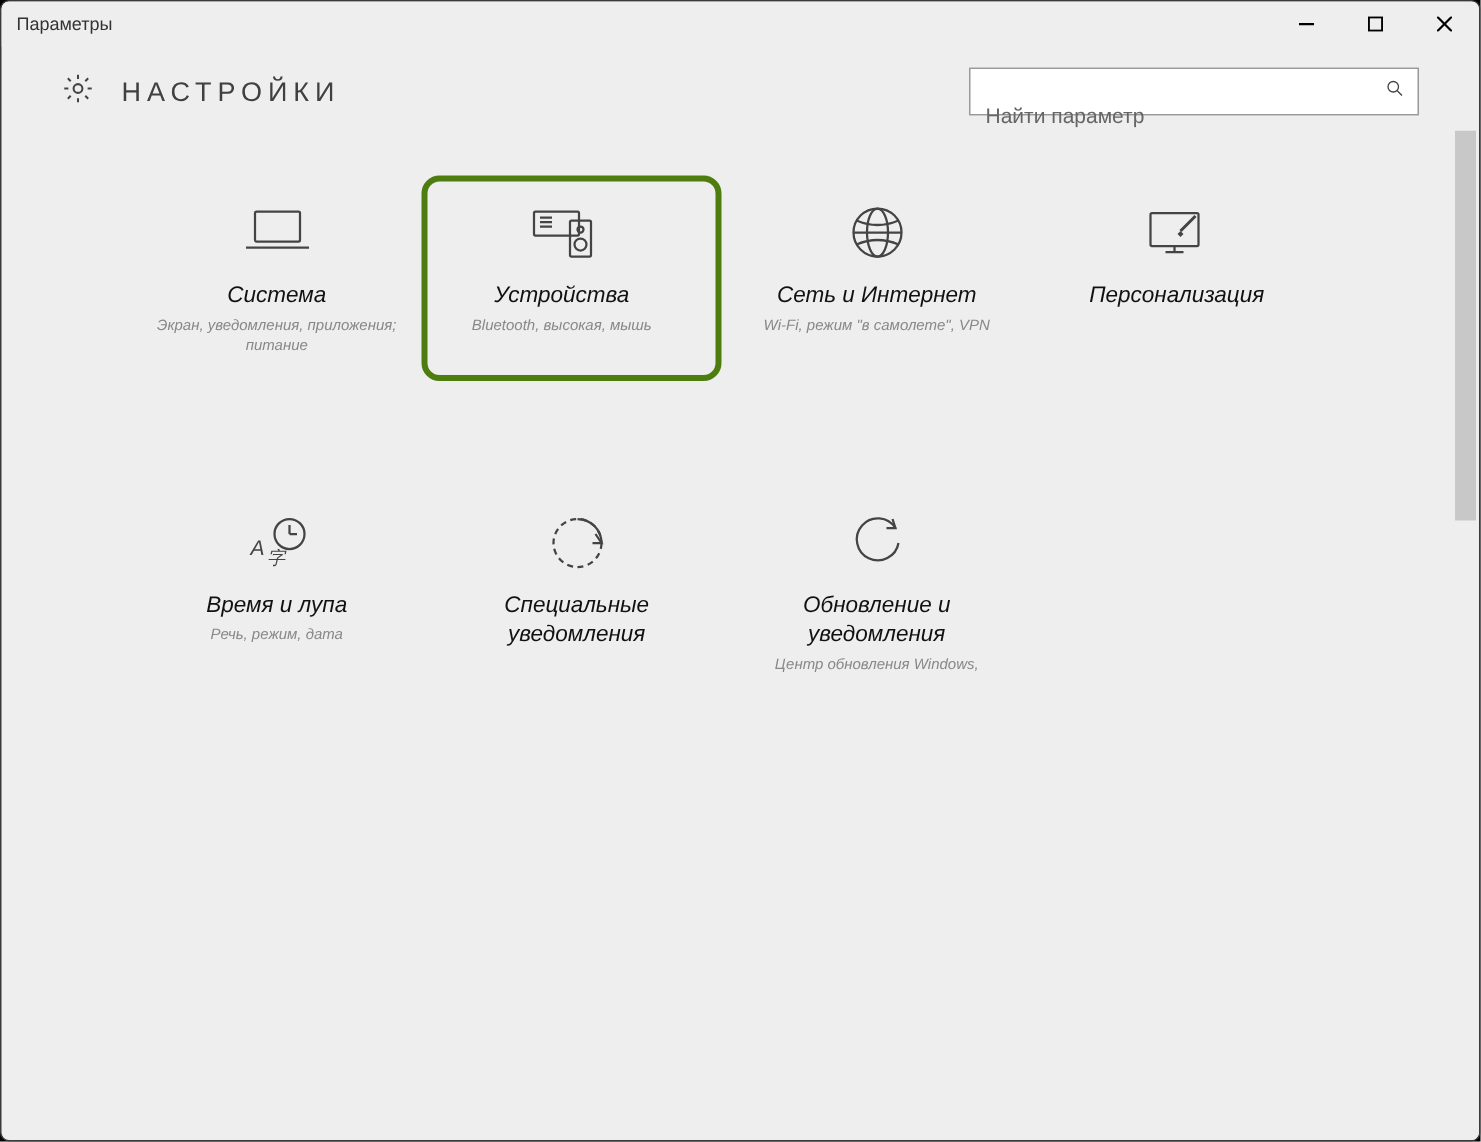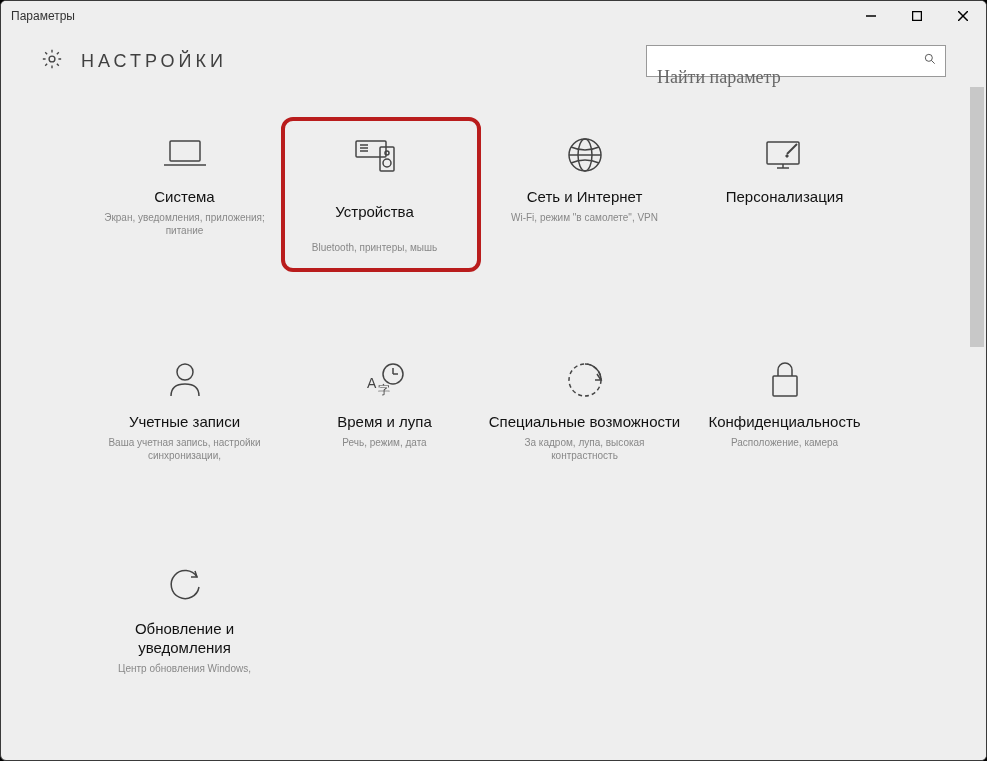--- a/index.html
+++ b/index.html
@@ -68,22 +68,22 @@
     border: 1px solid #999;
     background: #fff;
     display: flex;
     align-items: center;
     padding: 0 8px;
   }
   .search-input {
     flex: 1;
     border: none;
     outline: none;
-    font-size: 18px;
-    font-family: Liberation Serif, serif;
+    font-size: 14px;
+    font-family: Liberation Sans, sans-serif;
     background: transparent;
     margin-top: 32px;
   }
   .search-input::placeholder { color: #666; }
   .search-icon { color: #555; }
   .content-area {
     flex: 1;
     display: flex;
     overflow: hidden;
   }
@@ -91,36 +91,36 @@
     flex: 1;
     overflow: hidden;
     padding: 40px 60px 20px 60px;
   }
   .grid {
     display: grid;
     grid-template-columns: repeat(4, 200px);
     justify-content: center;
     column-gap: 0px;
     row-gap: 90px;
+    font-style: italic;
   }
   .tile {
     display: flex;
     flex-direction: column;
     align-items: center;
     text-align: center;
     width: 200px;
     cursor: pointer;
     padding: 6px 4px;
   }
   .tile.highlighted {
-    border: 4px solid #b91c1c;
+    border: 4px solid #4d7c0f;
     border-radius: 12px;
     margin: -10px -4px;
     padding: 12px 16px 14px 4px;
-    gap: 15px;
   }
   .tile-icon {
     height: 44px;
     display: flex;
     align-items: center;
     justify-content: center;
     margin-bottom: 10px;
   }
   .tile-title {
     font-size: 15px;
@@ -216,21 +216,21 @@
               <rect x="6" y="6" width="30" height="16" rx="1"></rect>
               <line x1="10" y1="10" x2="18" y2="10"></line>
                 <line x1="10" y1="13" x2="18" y2="13"></line>
                 <line x1="10" y1="16" x2="18" y2="16"></line>
               <rect x="30" y="12" width="14" height="24" rx="1"></rect>
               <circle cx="37" cy="18" r="2"></circle>
               <circle cx="37" cy="28" r="4"></circle>
             </svg>
           </div>
           <div class="tile-title">Устройства</div>
-          <div class="tile-desc">Bluetooth, принтеры, мышь</div>
+          <div class="tile-desc">Bluetooth, высокая, мышь</div>
         </div>
 
         <div class="tile">
           <div class="tile-icon">
             <svg width="40" height="40" viewBox="0 0 40 40">
               <circle cx="20" cy="20" r="16"></circle>
               <ellipse cx="20" cy="20" rx="7" ry="16"></ellipse>
               <line x1="4" y1="20" x2="36" y2="20"></line>
               <path d="M6 12 Q20 18 34 12" fill="none"></path>
               <path d="M6 28 Q20 22 34 28" fill="none"></path>
@@ -246,30 +246,20 @@
               <rect x="4" y="6" width="32" height="22" rx="1"></rect>
               <line x1="14" y1="32" x2="26" y2="32"></line>
               <line x1="20" y1="28" x2="20" y2="32"></line>
               <path d="M24 18 L34 8" stroke-width="2"></path>
               <path d="M22 20 L24 18 L26 20 L24 22 Z" fill="#444" stroke="none"></path>
             </svg>
           </div>
           <div class="tile-title">Персонализация</div>
         </div>
 
-        <div class="tile">
-          <div class="tile-icon">
-            <svg width="36" height="40" viewBox="0 0 36 40">
-              <circle cx="18" cy="12" r="8"></circle>
-              <path d="M4 36 Q4 24 18 24 Q32 24 32 36"></path>
-            </svg>
-          </div>
-          <div class="tile-title">Учетные записи</div>
-          <div class="tile-desc">Ваша учетная запись, настройки синхронизации,</div>
-        </div>
 
         <div class="tile">
           <div class="tile-icon">
             <svg width="48" height="40" viewBox="0 0 48 40">
               <circle cx="32" cy="14" r="10"></circle>
               <line x1="32" y1="14" x2="32" y2="8"></line>
               <line x1="32" y1="14" x2="37" y2="14"></line>
               <text x="6" y="28" font-size="14" fill="#444" stroke="none" font-family="sans-serif">A</text>
               <text x="17" y="34" font-size="12" fill="#444" stroke="none" font-family="sans-serif">字</text>
             </svg>
@@ -279,34 +269,23 @@
         </div>
 
         <div class="tile">
           <div class="tile-icon">
             <svg width="40" height="40" viewBox="0 0 40 40">
               <circle cx="20" cy="20" r="16" stroke-dasharray="4 3"></circle>
               <path d="M20 4 A16 16 0 0 1 36 20" stroke-dasharray="0"></path>
               <polyline points="32,14 36,20 30,20" fill="none"></polyline>
             </svg>
           </div>
-          <div class="tile-title">Специальные возможности</div>
-          <div class="tile-desc">За кадром, лупа, высокая контрастность</div>
-        </div>
-
-        <div class="tile">
-          <div class="tile-icon">
-            <svg width="34" height="40" viewBox="0 0 34 40">
-              <rect x="5" y="16" width="24" height="20" rx="1"></rect>
-              <path d="M10 16 V10 a7 7 0 0 1 14 0 V16"></path>
-            </svg>
-          </div>
-          <div class="tile-title">Конфиденциальность</div>
-          <div class="tile-desc">Расположение, камера</div>
-        </div>
+          <div class="tile-title">Специальные уведомления</div>
+        </div>
+
 
         <div class="tile">
           <div class="tile-icon">
             <svg width="40" height="40" viewBox="0 0 40 40">
               <path d="M32 10 A14 14 0 1 0 34 20"></path>
               <polyline points="30,4 32,10 26,10" fill="none"></polyline>
             </svg>
           </div>
           <div class="tile-title">Обновление и уведомления</div>
           <div class="tile-desc">Центр обновления Windows,</div>

